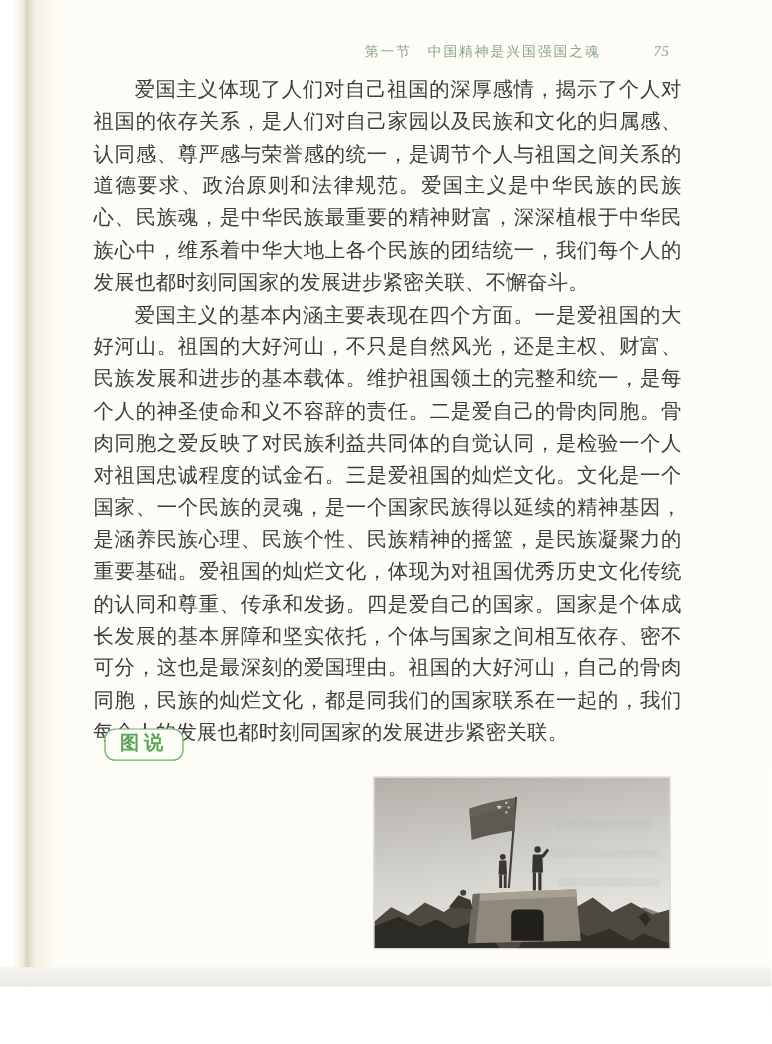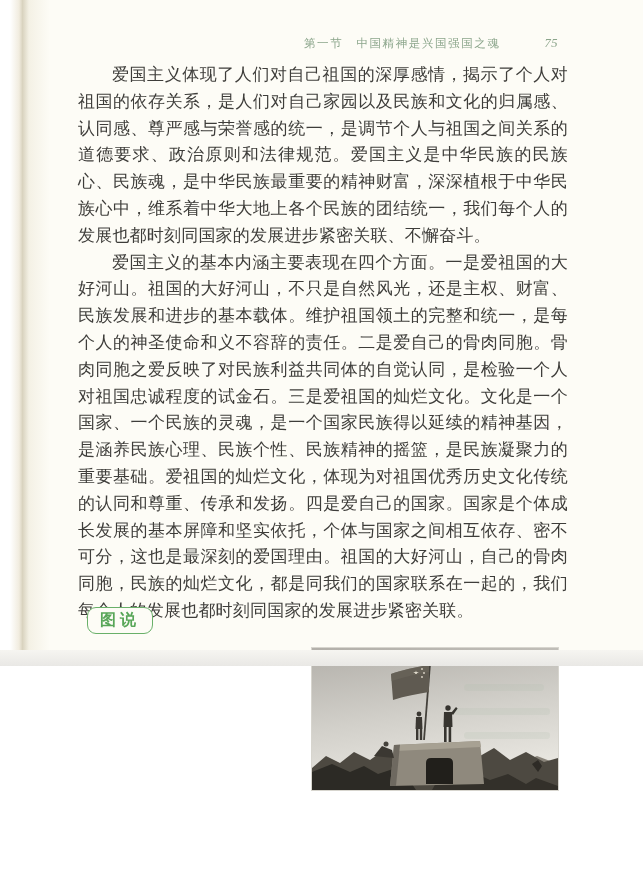--- a/index.html
+++ b/index.html
@@ -11,21 +11,21 @@
   }
   :root {
     --header-green:#8ba58b;
     --caption-green:#7db47d;
     --badge-green:#69b069;
     --body-ink:#3e3d3a;
     --paper:#fdfcf6;
   }
   .page {
     position:relative;
-    width:643px; height:666px;
+    width:643px; height:822px;
     background:var(--paper);
   }
   .spine {
     position:absolute; left:0; top:0; bottom:0; width:50px;
     background:linear-gradient(90deg,#ffffff 0%,#ffffff 20%,#f1ecdf 38%,#d9d3bf 45%,#f4f1e5 58%,#fdfcf6 100%);
     pointer-events:none;
   }
   .bottom-edge {
     position:absolute; left:0; right:0; bottom:0; height:16px;
     background:linear-gradient(#f6f5f1,#e9e8e5);

